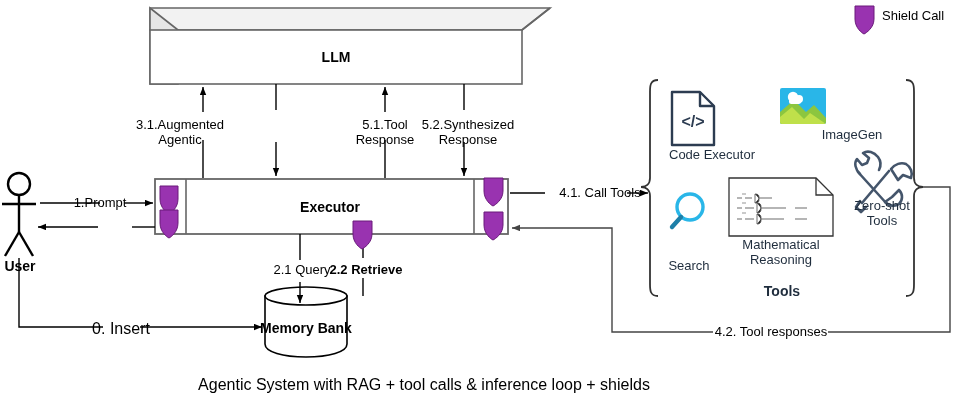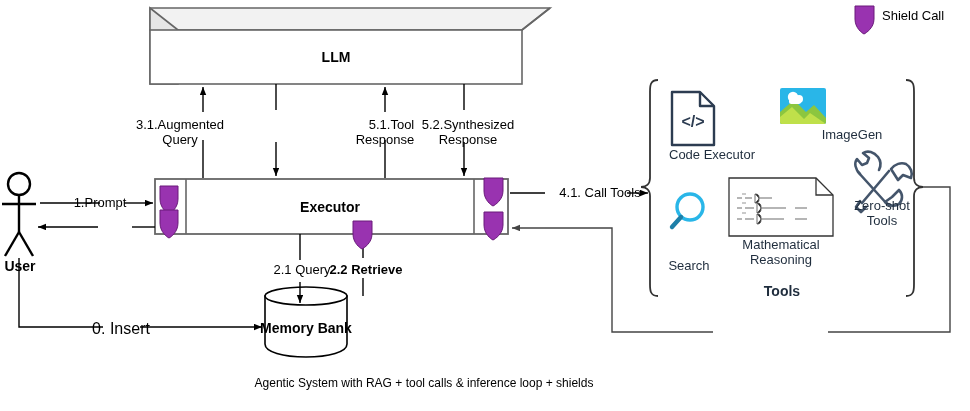--- a/index.html
+++ b/index.html
@@ -30,21 +30,21 @@
     line-height: 1.18;
   }
   .lbl-c { transform: translateX(-50%); text-align: center; }
   .t12 { font-size: 16px; }
   .t13 { font-size: 13px; }
   .t14 { font-size: 14px; }
   .bold { font-weight: bold; }
   .tool-lbl { color: #1f2d3d; }
   .caption {
     position: absolute;
-    font-size: 12px;
+    font-size: 16px;
     color: #000000;
     transform: translateX(-50%);
     white-space: nowrap;
   }
 </style>
 </head>
 <body>
 
 <div id="canvas">
 
@@ -228,36 +228,37 @@
   <div class="lbl lbl-c t13" style="left:98px; top:219px;"></div>
 
   <div class="lbl lbl-c t12" style="left:121px; top:320px;">0. Insert</div>
 
   <div class="lbl lbl-c t13" style="left:302px; top:262px;">2.1 Query</div>
 
   <div class="lbl lbl-c t13" style="left:366px; top:262px;font-weight:bold;">2.2 Retrieve</div>
 
   <div class="lbl lbl-c t13" style="left:180px; top:117px;">
     <div>3.1.Augmented</div>
-    <div>Query</div>
+    <div>Agentic</div>
   </div>
 
 
-  <div class="lbl lbl-c t13" style="left:385px; top:117px;text-align:right;">
+  <div class="lbl lbl-c t13" style="left:385px; top:117px;">
     <div>5.1.Tool</div>
     <div>Response</div>
   </div>
 
   <div class="lbl lbl-c t13" style="left:468px; top:117px;">
     <div>5.2.Synthesized</div>
     <div>Response</div>
   </div>
 
   <div class="lbl lbl-c t13" style="left:600px; top:185px;">4.1. Call Tools</div>
 
+  <div class="lbl lbl-c t13" style="left:771px; top:324px;">4.2. Tool responses</div>
 
   <div class="lbl lbl-c t13 tool-lbl" style="left:694px; top:147px;padding-left:36px;">Code Executor</div>
 
   <div class="lbl lbl-c t13 tool-lbl" style="left:812px; top:127px;margin-left:40px;">ImageGen</div>
 
   <div class="lbl lbl-c t13 tool-lbl" style="left:882px; top:199px; line-height:1.12;">Zero-shot<br>Tools</div>
 
   <div class="lbl lbl-c t13 tool-lbl" style="left:781px; top:238px; line-height:1.12;">Mathematical<br>Reasoning</div>
 
   <div class="lbl lbl-c t13 tool-lbl" style="left:689px; top:258px;">Search</div>

